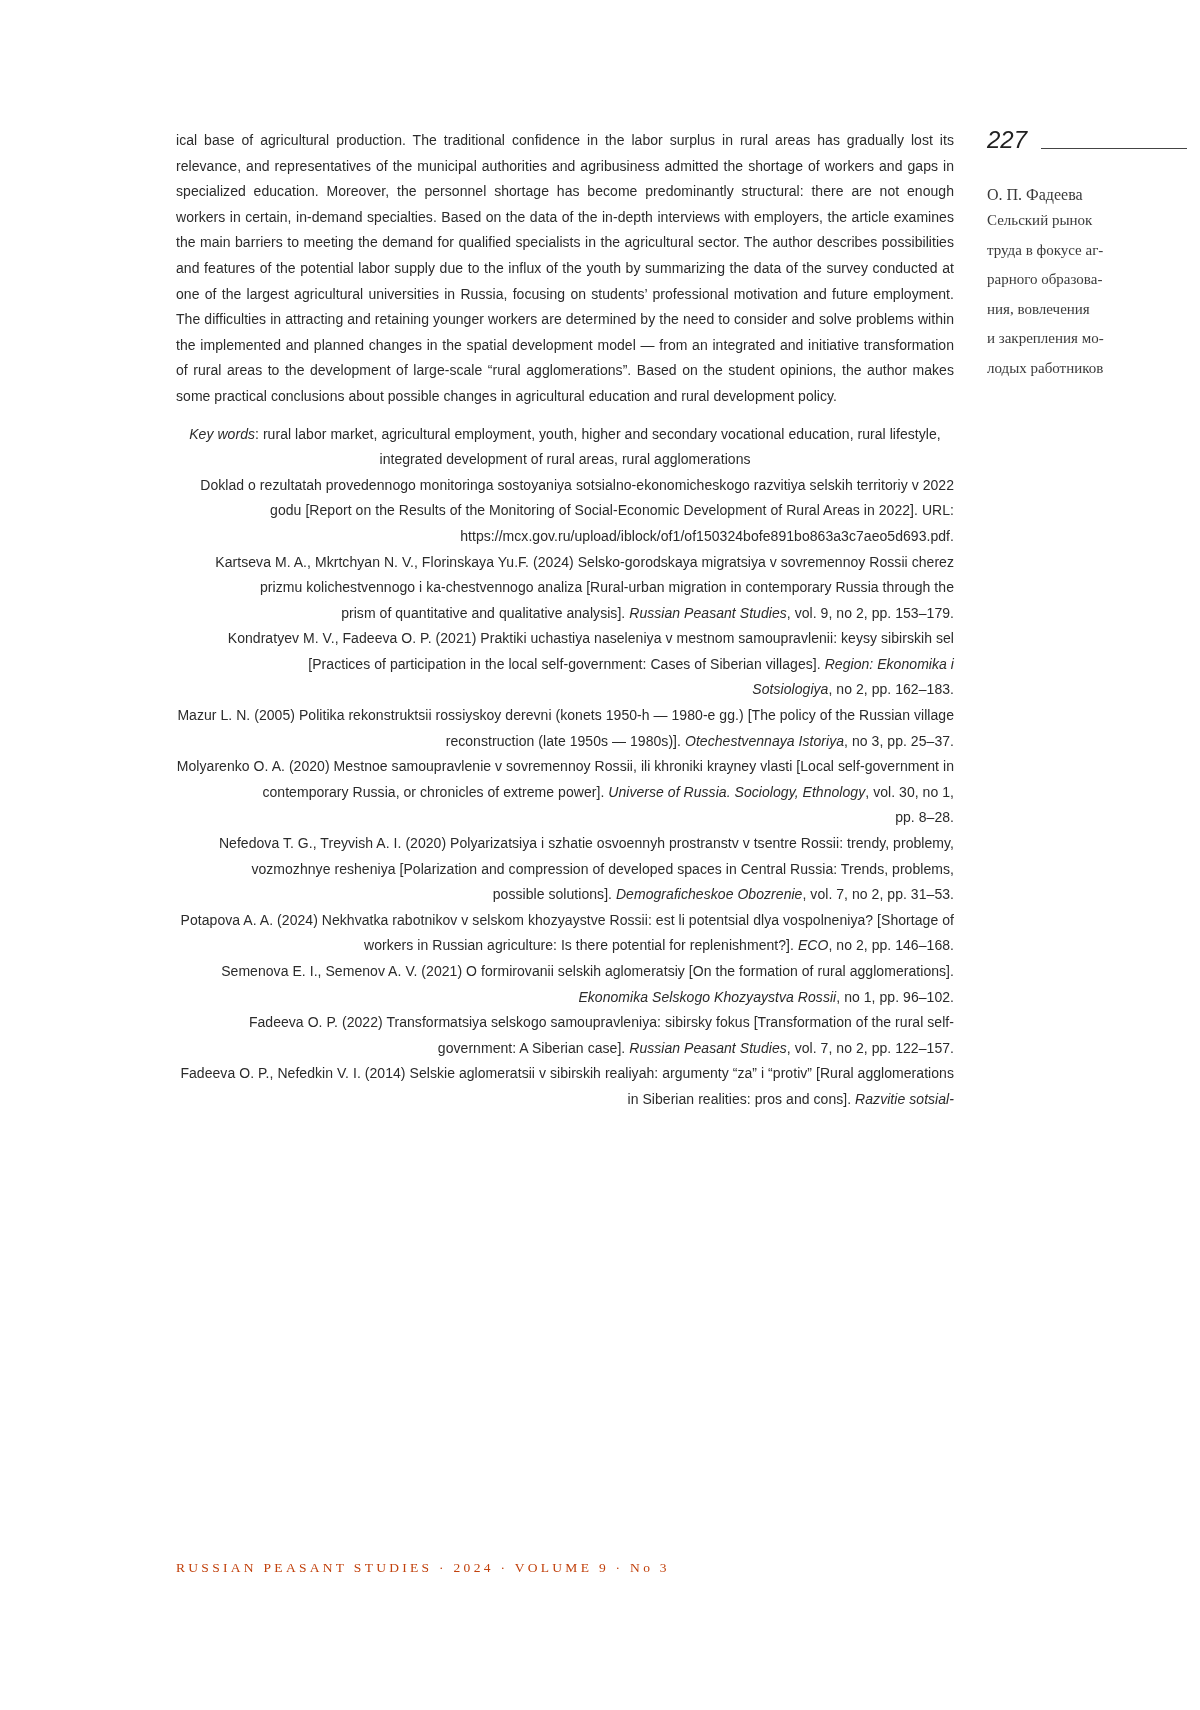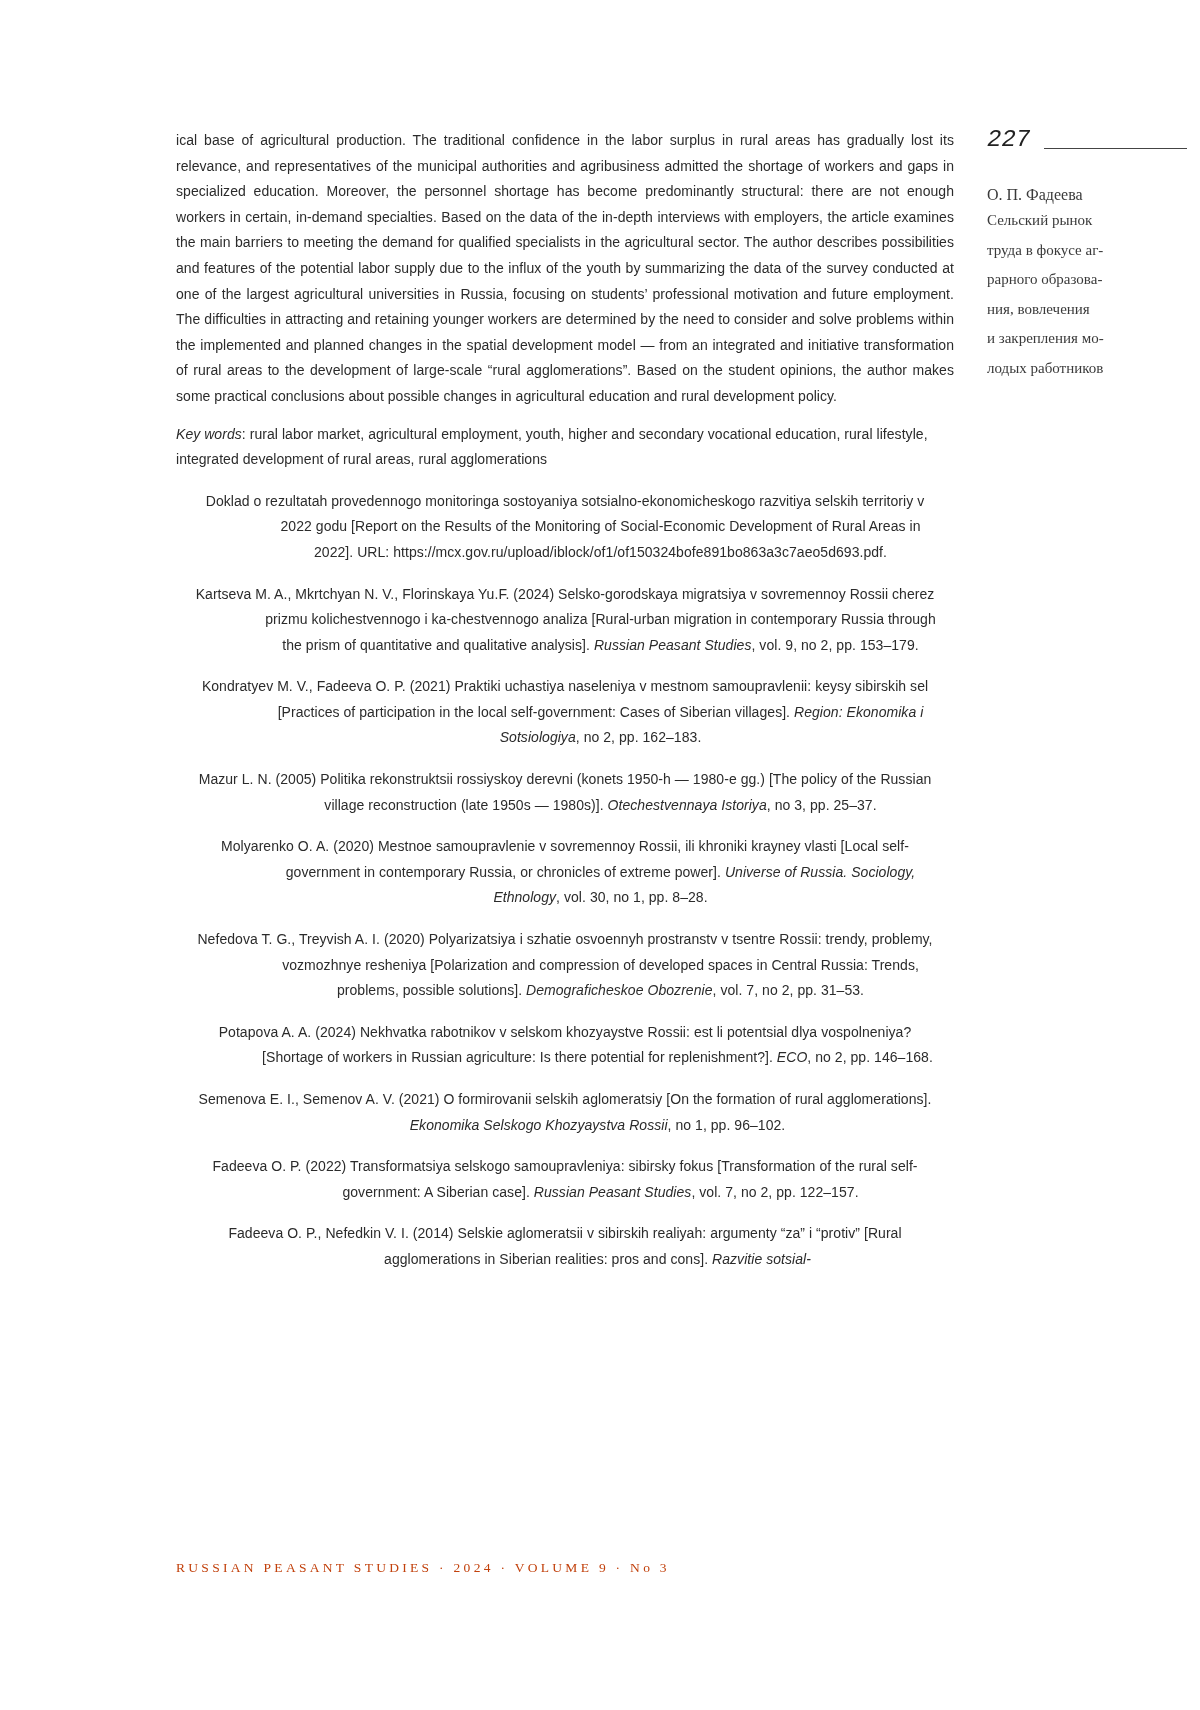--- a/index.html
+++ b/index.html
@@ -3,32 +3,32 @@
 <meta charset="utf-8">
 <style>
   html, body { margin:0; padding:0; background:#fff; }
   body { width:1200px; height:1710px; position:relative; overflow:hidden; color:#2b2b2b; }
   .main {
     position:absolute; left:176px; top:128px; width:778px;
     font-family:"Liberation Sans", sans-serif; font-size:14px; line-height:25.6px;
     text-align:justify; letter-spacing:0.05px;
   }
   .abstract { margin:0; hyphens:auto; }
-  .keywords { margin:12px 0 0 0; text-align:left; }
+  .keywords { margin:12px 0 0 0; text-align:center; }
   .keywords .kw-label { font-style:italic; }
   .refs-title { margin:26px 0 0 0; font-weight:bold; }
-  .ref { margin:16px; padding-left:71px; text-indent:-71px; text-align:center; }
+  .ref { margin:0; padding-left:71px; text-indent:-71px; text-align:right; }
   .ref i { font-style:italic; }
   .ref.narrow { padding-left:65px; text-indent:-65px; }
   .sidebar {
     position:absolute; left:987px; top:126px; width:200px;
     font-family:"DejaVu Serif", serif; color:#3a3a3a;
   }
   .page-num-row { display:flex; align-items:flex-end; }
-  .page-num { font-style:italic; font-size:24px; line-height:28px; font-family:Liberation Mono, monospace; color:#222; }
+  .page-num { font-style:italic; font-size:24px; line-height:28px; font-family:Liberation Sans, sans-serif; color:#222; }
   .page-rule { flex:1; border-bottom:1.2px solid #444; margin-left:14px; margin-bottom:5px; height:0; }
   .side-author { margin-top:30px; font-size:16px; line-height:22px; font-family:"Liberation Serif", serif; }
   .side-title { font-size:15px; line-height:29.5px; font-family:"Liberation Serif", serif; margin-top:0; }
   .footer {
     position:absolute; left:176px; top:1560px;
     font-family:"Liberation Serif", serif; font-size:13.5px; letter-spacing:3.3px; color:#c2410c;
   }
 </style>
 </head>
 <body>

